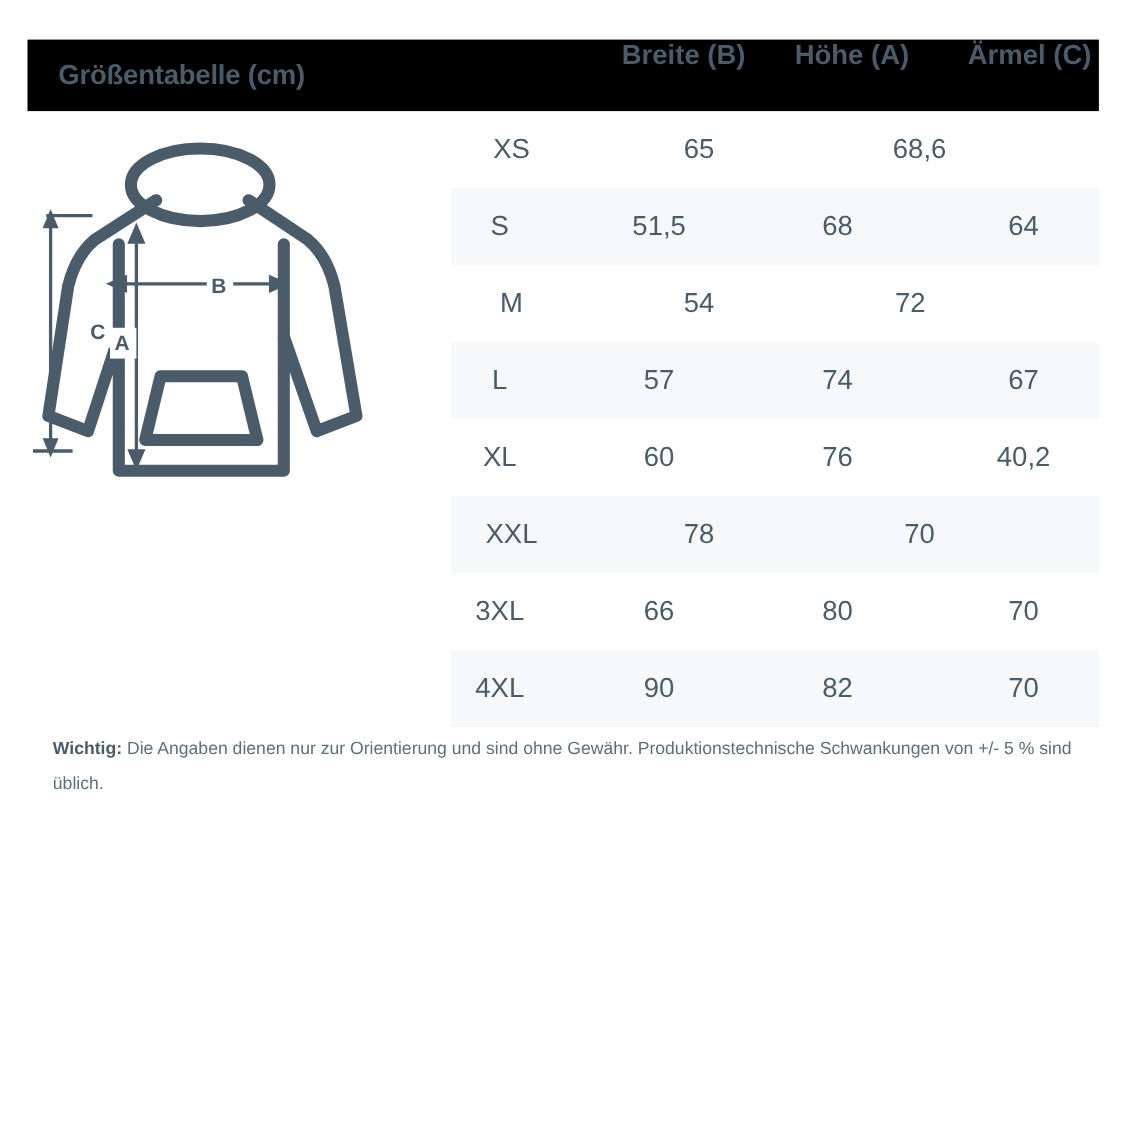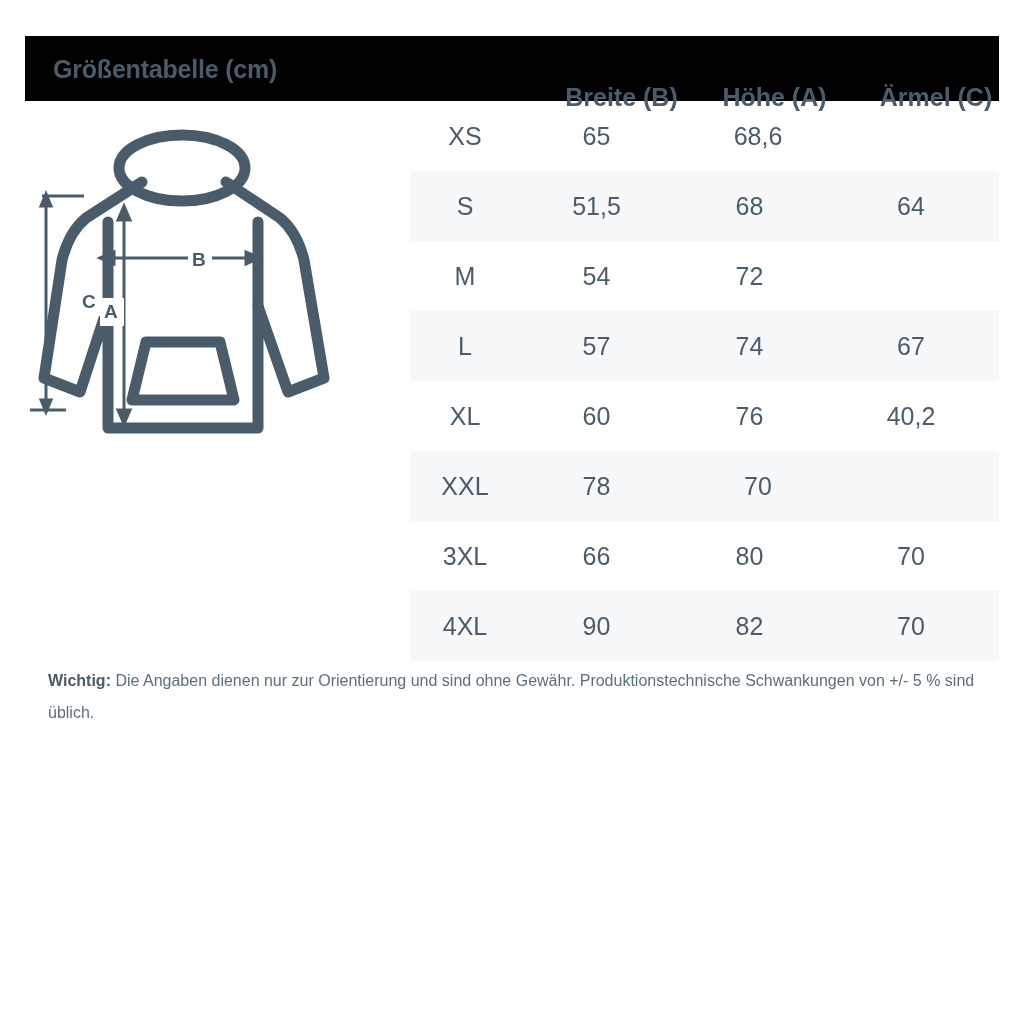--- a/index.html
+++ b/index.html
@@ -46,21 +46,21 @@
     letter-spacing: -0.2px;
     white-space: nowrap;
   }
   .header-cols {
     position: absolute;
     left: 410px;
     top: 0;
     width: 589px;
     height: 76px;
     display: flex;
-    align-items: flex-end;
+    align-items: flex-start;
   }
   .header-cols .hc {
     font-size: 25px;
     font-weight: bold;
     color: #4a5c69;
     text-align: center;
     white-space: nowrap;
   }
   .hc.size { width: 110px; }
   .hc.b   { width: 153px; }
@@ -71,20 +71,21 @@
   .table {
     position: absolute;
     left: 410px;
     top: 101px;
     width: 589px;
   }
   .row {
     display: flex;
     align-items: center;
     height: 70px;
+    gap: 39px;
   }
   .row.alt { background: #f6f8f9; }
   .cell {
     font-size: 25px;
     color: #4a5c69;
     text-align: center;
     white-space: nowrap;
   }
   .cell.size { width: 110px; }
   .cell.b    { width: 153px; }

